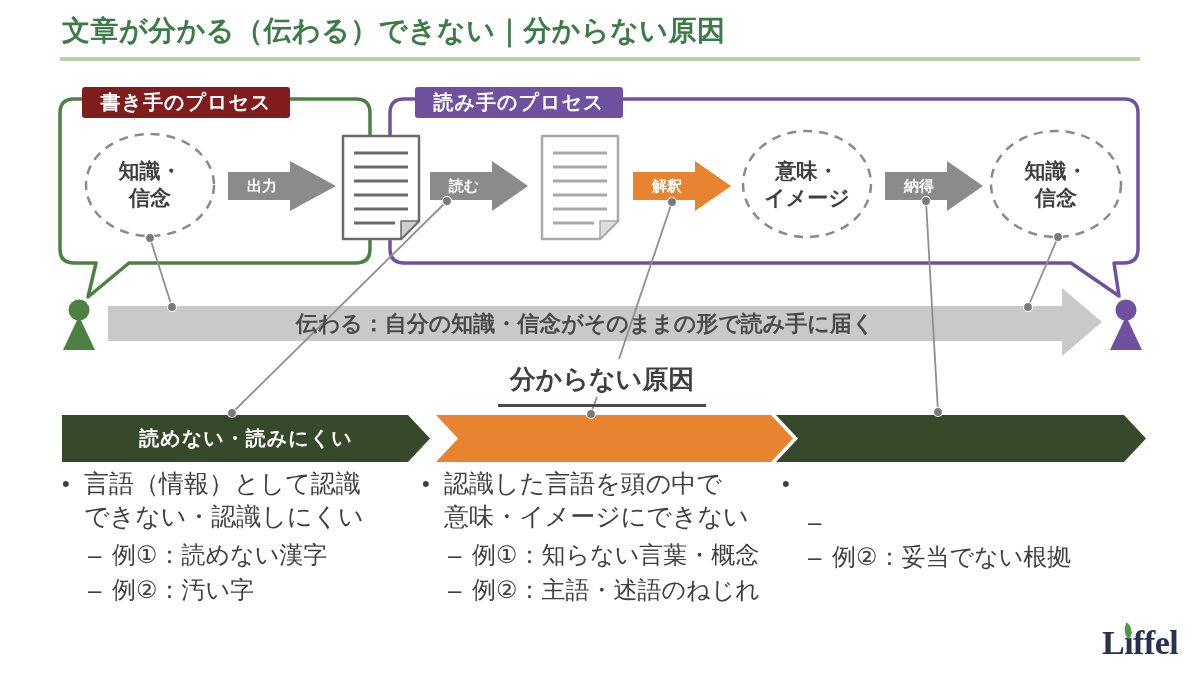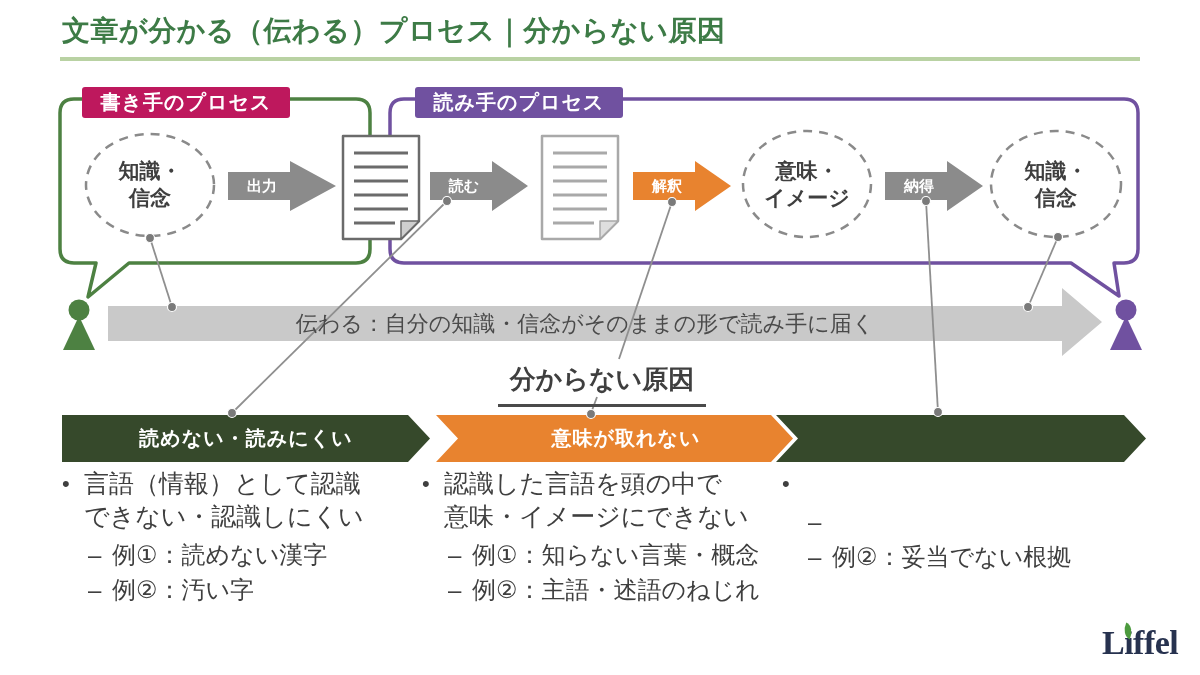--- a/index.html
+++ b/index.html
@@ -8,37 +8,37 @@
     font-family:"Liberation Sans","DejaVu Sans",sans-serif;color:#3f3f3f;
   }
   .abs{position:absolute;}
   svg.layer{position:absolute;left:0;top:0;}
   
   #title{left:62px;top:12px;font-size:28px;font-weight:bold;color:#3d7b46;letter-spacing:.5px;white-space:nowrap;}
   #title-rule{left:60px;top:57px;width:1080px;height:4px;background:#b9d2a3;}
   
   .proc-label{height:31px;display:flex;align-items:center;justify-content:center;
     color:#ffffff;font-size:20px;font-weight:bold;border-radius:3px;letter-spacing:1px;white-space:nowrap;}
-  #writer-label{left:82px;top:87px;width:208px;background:#be185d;}
+  #writer-label{left:82px;top:87px;width:208px;background:#7f1d1d;}
   #reader-label{left:415px;top:87px;width:208px;background:#7051a0;}
   
   .ellipse-text{display:flex;align-items:center;justify-content:center;text-align:center;
     font-size:21px;font-weight:bold;line-height:1.28;white-space:pre-line;color:#3f3f3f;}
   #e1-text{left:86px;top:152px;width:128px;height:66px;}
   #e2-text{left:743px;top:152px;width:128px;height:66px;}
   #e3-text{left:992px;top:152px;width:128px;height:66px;}
   .arrow-label{display:flex;align-items:center;justify-content:center;color:#fff;
     font-size:15px;font-weight:bold;height:28px;white-space:nowrap;}
   #output-label{left:226px;top:172px;width:72px;}
   #read-label{left:428px;top:172px;width:72px;}
   #interpret-label{left:631px;top:172px;width:72px;}
   #accept-label{left:883px;top:172px;width:72px;}
   
   #conveyed-text{left:108px;top:306px;width:954px;height:35px;display:flex;align-items:center;justify-content:center;
-    font-size:22px;font-weight:normal;color:#4a4a4a;white-space:nowrap;}
+    font-size:22px;font-weight:bold;color:#4a4a4a;white-space:nowrap;}
   
   #causes-heading{left:498px;top:362px;width:208px;text-align:center;font-size:26px;font-weight:bold;color:#3f3f3f;
     border-bottom:3px solid #4a4a4a;padding-bottom:7px;white-space:nowrap;}
   
   .banner-label{top:415px;height:47px;display:flex;align-items:center;justify-content:center;
     color:#ffffff;font-size:20px;font-weight:bold;letter-spacing:1px;white-space:nowrap;}
   #banner1-label{left:62px;width:368px;}
   #banner2-label{left:458px;width:336px;}
   #banner3-label{left:798px;width:348px;}
   
@@ -133,21 +133,21 @@
         <circle cx="232" cy="413" r="4.5"></circle>
       <circle cx="672" cy="202" r="4.5"></circle>
         <circle cx="591" cy="414" r="4.5"></circle>
       <circle cx="926" cy="201" r="4.5"></circle>
         <circle cx="938" cy="412" r="4.5"></circle>
       <circle cx="1058" cy="237" r="4.5"></circle>
         <circle cx="1028" cy="307" r="4.5"></circle>
     </g>
   </svg>
 
-  <div class="abs" id="title">文章が分かる（伝わる）プロセス｜分からない原因</div>
+  <div class="abs" id="title">文章が分かる（伝わる）できない｜分からない原因</div>
   <div class="abs" id="title-rule"></div>
 
   <div class="abs proc-label" id="writer-label">書き手のプロセス</div>
   <div class="abs proc-label" id="reader-label">読み手のプロセス</div>
 
   <div class="abs ellipse-text" id="e1-text">知識・
 信念</div>
   <div class="abs arrow-label" id="output-label">出力</div>
   <div class="abs arrow-label" id="read-label">読む</div>
   <div class="abs arrow-label" id="interpret-label">解釈</div>
@@ -155,21 +155,20 @@
 イメージ</div>
   <div class="abs arrow-label" id="accept-label">納得</div>
   <div class="abs ellipse-text" id="e3-text">知識・
 信念</div>
 
   <div class="abs" id="conveyed-text">伝わる：自分の知識・信念がそのままの形で読み手に届く</div>
 
   <div class="abs" id="causes-heading">分からない原因</div>
 
   <div class="abs banner-label" id="banner1-label">読めない・読みにくい</div>
-  <div class="abs banner-label" id="banner2-label">意味が取れない</div>
 
   <div class="abs cause-col" id="col1">
     <div class="desc-row">
       <span class="bullet-marker">•</span>
       <span class="desc-text">言語（情報）として認識
 できない・認識しにくい</span>
     </div>
     <div class="examples">
       <div class="example-row">
         <span class="dash-marker">–</span>

